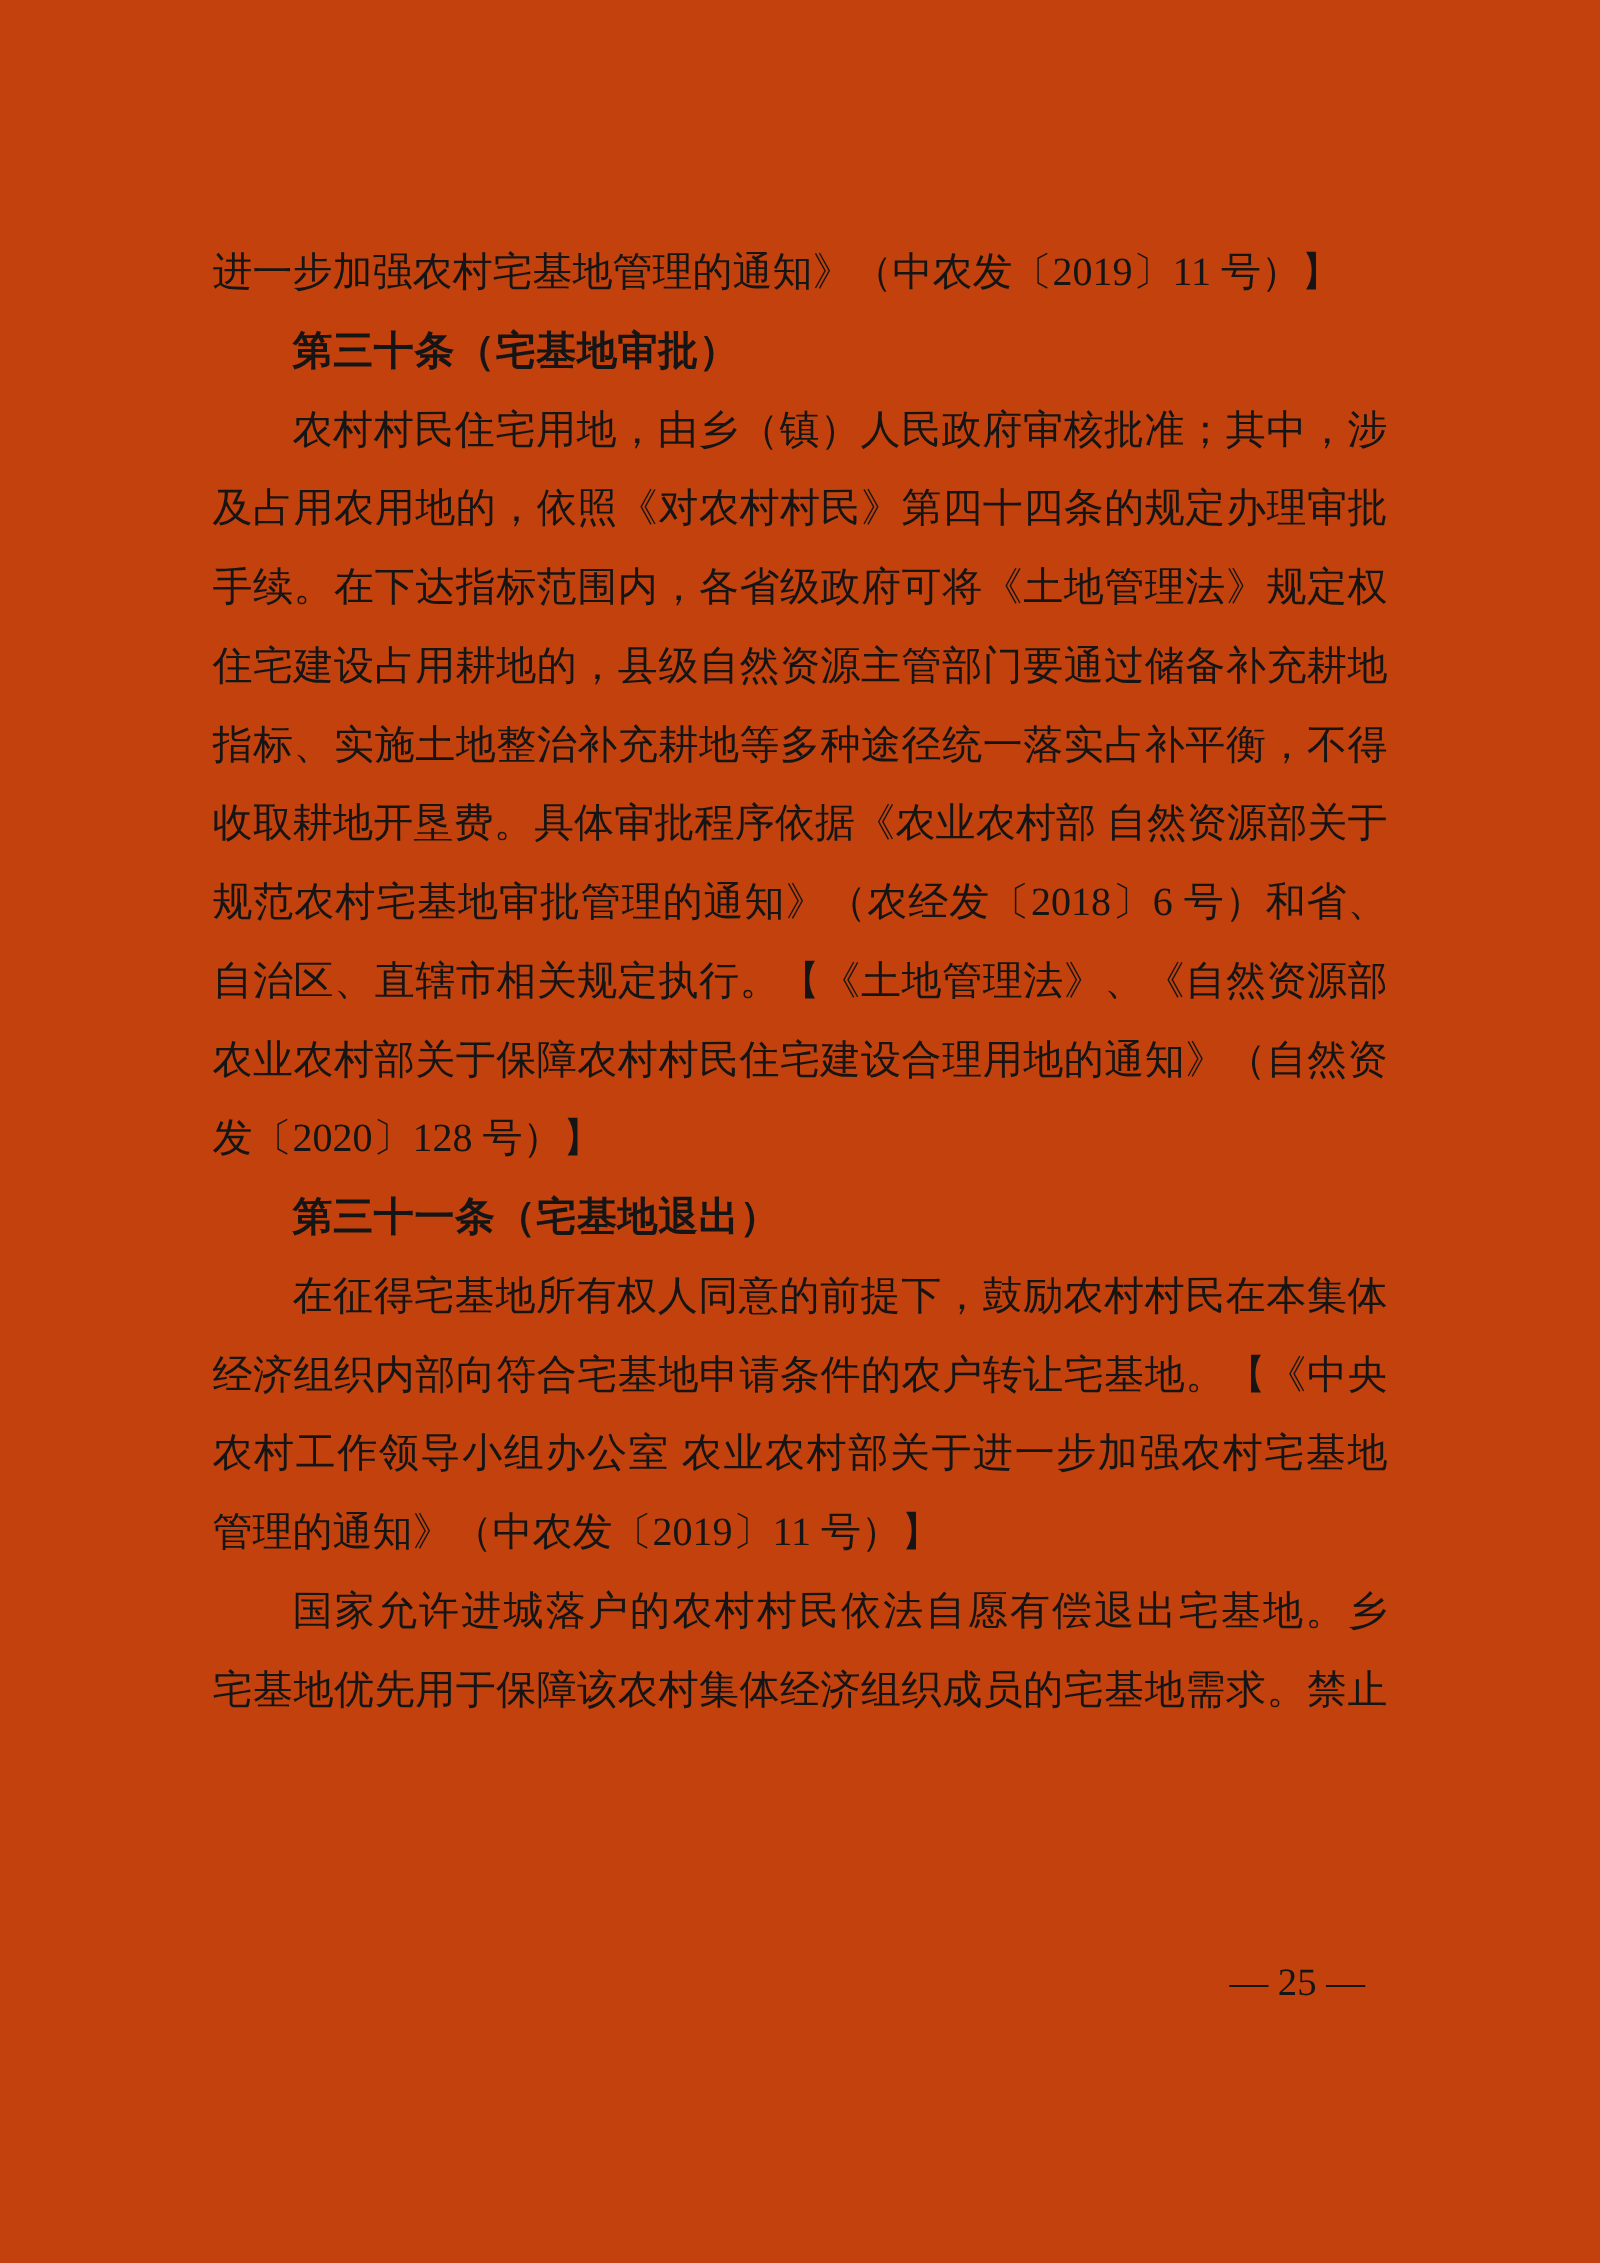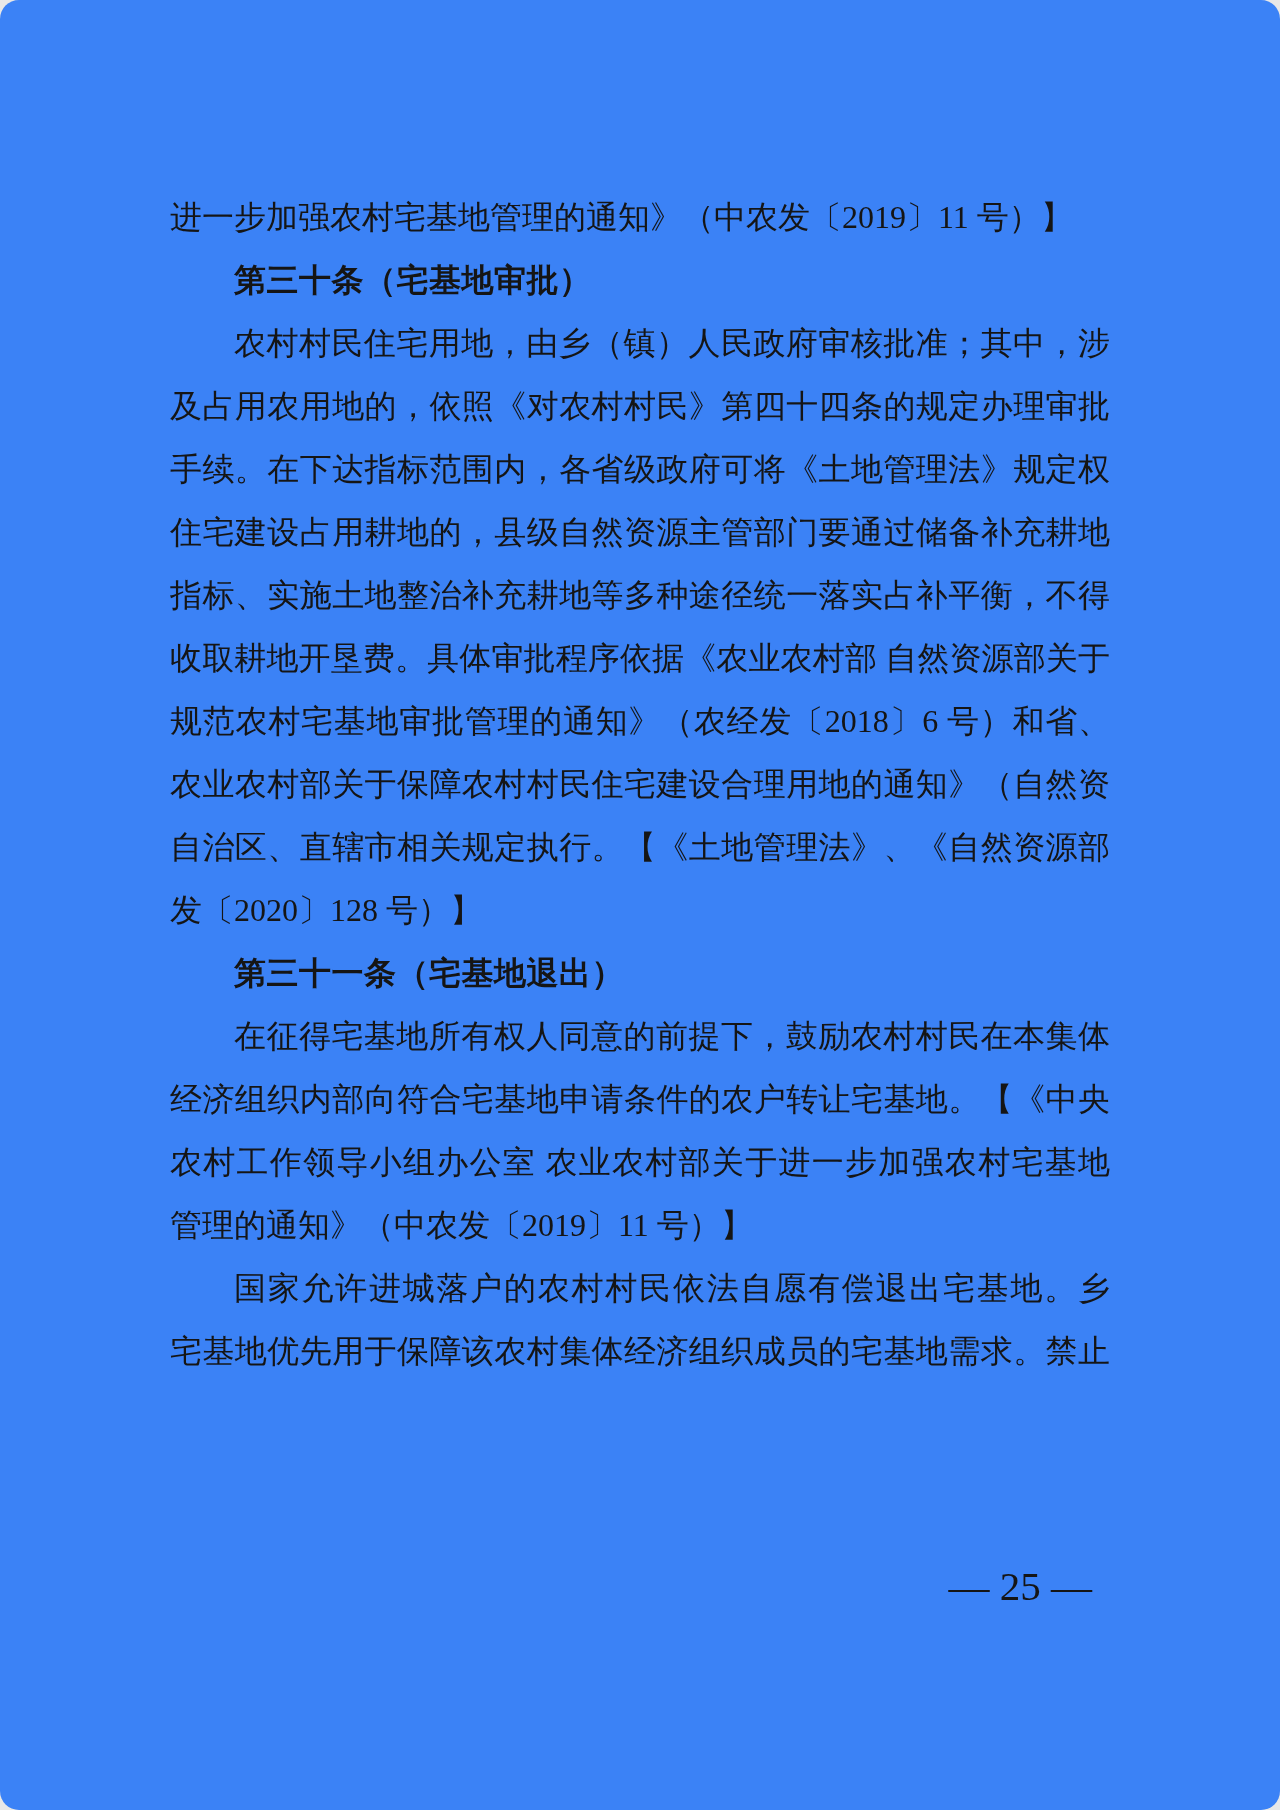--- a/index.html
+++ b/index.html
@@ -5,25 +5,24 @@
   html, body {
     margin: 0;
     padding: 0;
     background: #e8e8e8;
   }
   .page {
     position: relative;
     width: 1280px;
     height: 1810px;
     margin: 0 auto;
-    background: #3b82f6;
+    background: #c2410c;
     color: #151515;
     font-family: "Liberation Serif", "DejaVu Serif", serif;
     overflow: hidden;
-    border-radius: 19px;
   }
   .content {
     position: absolute;
     top: 186px;
     left: 170px;
     width: 940px;
   }
   .line {
     font-size: 32px;
     height: 63px;
@@ -39,42 +38,42 @@
   }
   .line.heading {
     font-family: "Liberation Sans", "DejaVu Sans", sans-serif;
     font-weight: 700;
     letter-spacing: 0.5px;
   }
   .page-number {
     position: absolute;
     top: 1566px;
     right: 188px;
-    font-size: 41px;
+    font-size: 31px;
     line-height: 40px;
     font-family: "Liberation Serif", "DejaVu Serif", serif;
     color: #151515;
   }
 </style>
 </head>
 <body>
 
 <div class="page">
   <div class="content">
       <div class="line">进一步加强农村宅基地管理的通知》（中农发〔2019〕11 号）】</div>
       <div class="line heading indent">第三十条（宅基地审批）</div>
       <div class="line indent justify">农村村民住宅用地，由乡（镇）人民政府审核批准；其中，涉</div>
       <div class="line justify">及占用农用地的，依照《对农村村民》第四十四条的规定办理审批</div>
       <div class="line justify">手续。在下达指标范围内，各省级政府可将《土地管理法》规定权</div>
       <div class="line justify">住宅建设占用耕地的，县级自然资源主管部门要通过储备补充耕地</div>
       <div class="line justify">指标、实施土地整治补充耕地等多种途径统一落实占补平衡，不得</div>
       <div class="line justify">收取耕地开垦费。具体审批程序依据《农业农村部 自然资源部关于</div>
       <div class="line justify">规范农村宅基地审批管理的通知》（农经发〔2018〕6 号）和省、</div>
+      <div class="line justify">自治区、直辖市相关规定执行。【《土地管理法》、《自然资源部</div>
       <div class="line justify">农业农村部关于保障农村村民住宅建设合理用地的通知》（自然资</div>
-      <div class="line justify">自治区、直辖市相关规定执行。【《土地管理法》、《自然资源部</div>
       <div class="line">发〔2020〕128 号）】</div>
       <div class="line heading indent">第三十一条（宅基地退出）</div>
       <div class="line indent justify">在征得宅基地所有权人同意的前提下，鼓励农村村民在本集体</div>
       <div class="line justify">经济组织内部向符合宅基地申请条件的农户转让宅基地。【《中央</div>
       <div class="line justify">农村工作领导小组办公室 农业农村部关于进一步加强农村宅基地</div>
       <div class="line">管理的通知》（中农发〔2019〕11 号）】</div>
       <div class="line indent justify">国家允许进城落户的农村村民依法自愿有偿退出宅基地。乡</div>
       <div class="line justify">宅基地优先用于保障该农村集体经济组织成员的宅基地需求。禁止</div>
     </div>
   <div class="page-number">— 25 —</div>

